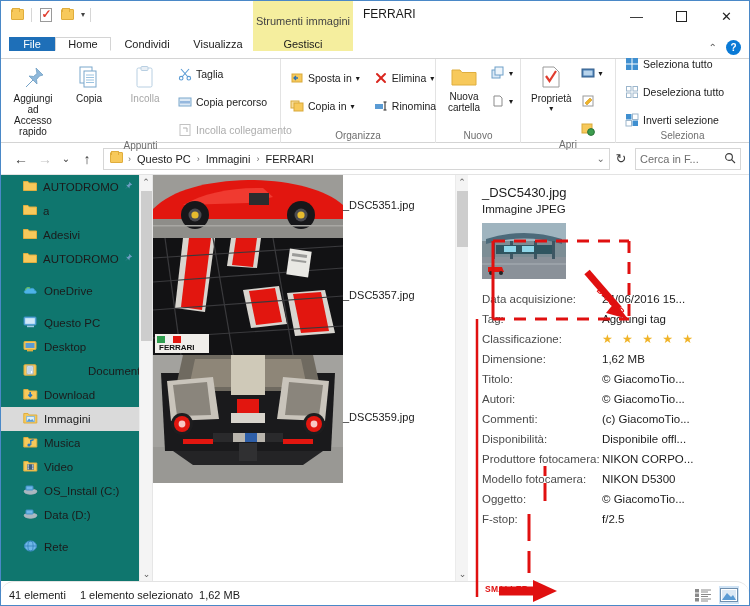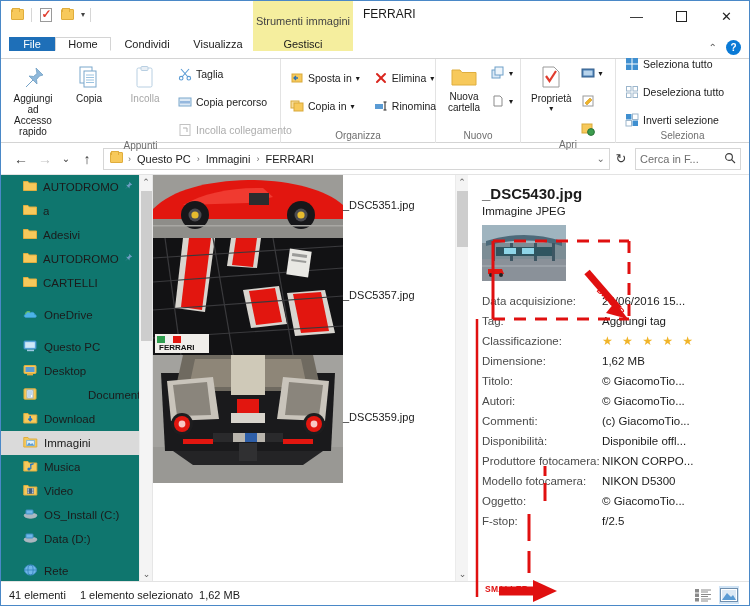--- a/index.html
+++ b/index.html
@@ -104,31 +104,31 @@
   
   .filelist { width:315px; position:relative; overflow:hidden; background:#fff; }
   .tile { width:100%; display:flex; flex-direction:row; align-items:center; }
   .thumb { border:0; display:block; }
   .tname { font-size:11px; color:#1b1b1b; margin:4px 0 8px 0;}
   .fl-scroll { position:absolute; right:0; top:0; width:13px; height:100%; background:#f4f4f4;
                border-left:1px solid #ebebeb;}
 
   
   .details { flex:1; position:relative; padding:10px 0 0 14px; background:#fff; }
-  .d-fname { font-size:15px; color:#1b1b1b; margin-bottom:3px;font-weight:bold;}
+  .d-fname { font-size:13px; color:#1b1b1b; margin-bottom:3px;}
   .d-ftype { font-size:11.5px; color:#1b1b1b; margin-bottom:8px;}
   .d-thumb { width:84px; height:56px; border:0; display:block; margin-bottom:10px;}
   .drow { display:flex; height:20px; align-items:center; font-size:11.5px; }
   .dlabel { width:120px; color:#4b4b4b; white-space:nowrap; }
   .dval { color:#1b1b1b; white-space:nowrap; }
   .stars { color:#f0b429; font-size:12px; letter-spacing:3px;}
 
   
   .status { height:26px; border-top:1px solid #e3e3e3; display:flex; align-items:center;
-            padding:0 8px; font-size:11px; color:#1b1b1b; gap:14px; position:relative;}
+            padding:0 8px; font-size:11px; color:#1b1b1b; gap:14px; position:relative;border-radius:13px;}
   .viewbtns { position:absolute; right:10px; top:4px; display:flex; gap:6px; }
   .vbtn { width:20px; height:18px; display:flex; align-items:center; justify-content:center; }
   .vbtn.active { background:#cfe3f5; }
 
   
   .overlay { position:absolute; left:0; top:0; width:750px; height:606px; pointer-events:none; }
   .anno-txt { position:absolute; color:#e01010; font-size:8.5px; font-weight:bold;
               letter-spacing:0.3px; }
 </style>
 </head>
@@ -485,26 +485,20 @@
             <span style="overflow: hidden;">Adesivi</span>
           </div>
           <div class="sitem">
             <span><svg width="14" height="12" viewBox="0 0 14 12">
                 <path d="M0.5 1.5 L5 1.5 L6.2 3 L13.5 3 L13.5 10.5 L0.5 10.5 Z" fill="#f7c95b" stroke="#dfae3f"></path>
               </svg></span>
             <span style="overflow: hidden;">AUTODROMO</span>
             <span class="pinsm"><svg width="10" height="10" viewBox="0 0 10 10">
                 <path d="M6.2 0.8 L9.2 3.8 L7.6 4.3 L6.4 5.7 L6.6 7.4 L4.9 5.7 L1.8 8.6 L4.7 5.4 L3 3.8 L4.8 4 L6.2 2.6 Z" fill="#6f9ec4"></path>
               </svg></span>
-          </div>
-          <div class="sitem">
-            <span><svg width="14" height="12" viewBox="0 0 14 12">
-                <path d="M0.5 1.5 L5 1.5 L6.2 3 L13.5 3 L13.5 10.5 L0.5 10.5 Z" fill="#f7c95b" stroke="#dfae3f"></path>
-              </svg></span>
-            <span style="overflow: hidden;">CARTELLI</span>
           </div>
           <div class="sgap"></div>
           <div class="sitem">
             <span><svg width="15" height="12" viewBox="0 0 15 12">
                 <path d="M3 9.5 C1 9.5 0.5 7 2.5 6.3 C2.4 3.6 6 2.5 7.6 4.7 C9.5 3.5 12 4.8 11.6 6.6 C13.8 6.6 14 9.5 12 9.5 Z" fill="#4cb3e8" stroke="#3c9ad0" stroke-width="0.6"></path>
                 <path d="M2.6 6.3 C2.6 3.7 5.5 2.8 7.2 4.4" fill="none" stroke="#6abf58" stroke-width="1.2"></path>
               </svg></span>
             <span style="overflow: hidden;">OneDrive</span>
           </div>
           <div class="sgap"></div>

